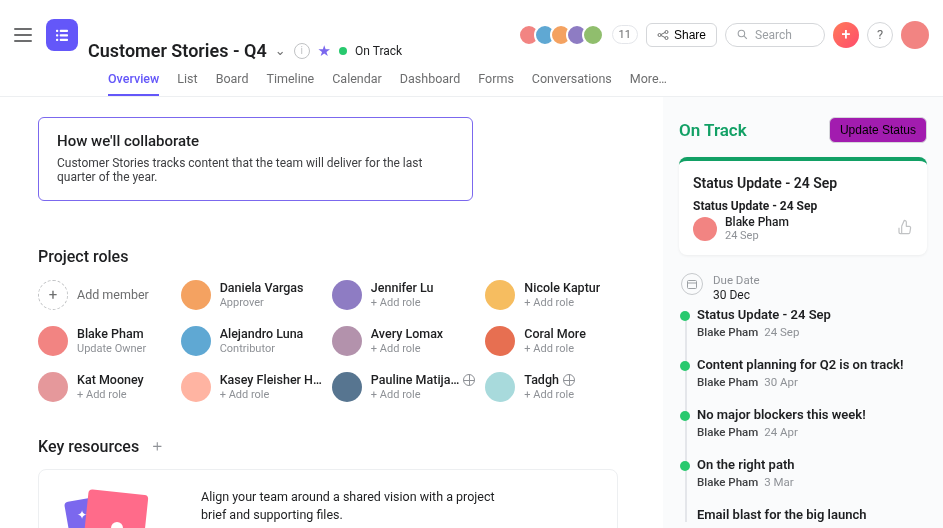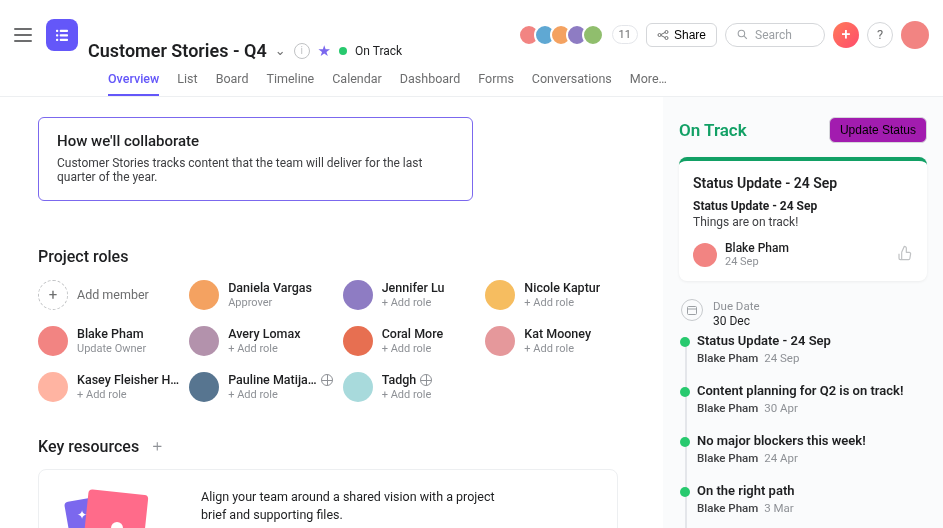--- a/index.html
+++ b/index.html
@@ -237,20 +237,29 @@
         <div class="role-item">
           <span class="role-av av c7"></span>
           <div class="role-text">
             <div class="role-name-row">
               <span class="role-name">Blake Pham</span>
             </div>
             <span class="role-sub">Update Owner</span>
           </div>
         </div>
         <div class="role-item">
+          <span class="role-av av c4"></span>
+          <div class="role-text">
+            <div class="role-name-row">
+              <span class="role-name">Alejandro Luna</span>
+            </div>
+            <span class="role-sub">Contributor</span>
+          </div>
+        </div>
+        <div class="role-item">
           <span class="role-av av c8"></span>
           <div class="role-text">
             <div class="role-name-row">
               <span class="role-name">Avery Lomax</span>
             </div>
             <span class="role-sub">+ Add role</span>
           </div>
         </div>
         <div class="role-item">
           <span class="role-av av c2"></span>
@@ -324,21 +333,20 @@
 
   <div class="sidebar">
     <div class="sb-head">
       <span class="sb-status">On Track</span>
       <button class="sb-update-btn">Update Status</button>
     </div>
 
     <div class="sb-card">
       <div class="sb-card-title">Status Update - 24 Sep</div>
       <div class="sb-card-sub">Status Update - 24 Sep</div>
-      <div class="sb-card-body">Things are on track!</div>
       <div class="sb-author-row">
         <span class="av c7" style="width:24px;height:24px;border-radius:50%;"></span>
         <div class="sb-author-text">
           <span class="sb-author-name">Blake Pham</span>
           <span class="sb-author-date">24 Sep</span>
         </div>
         <span class="sb-like">
           <svg width="16" height="16" viewBox="0 0 24 24" fill="none">
               <path d="M7 22V11M3 13v7a2 2 0 002 2h12.3a2 2 0 002-1.7l1.1-7a2 2 0 00-2-2.3H14V5a3 3 0 00-3-3l-4 9" stroke="#c0c2c4" stroke-width="1.8" stroke-linejoin="round"></path>
             </svg>

